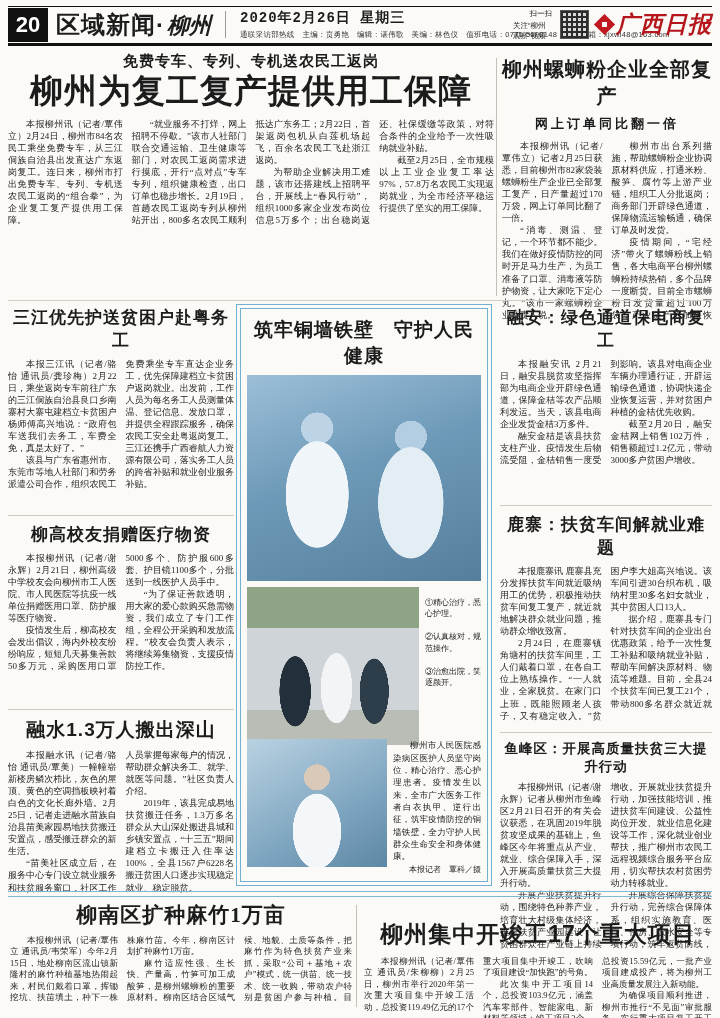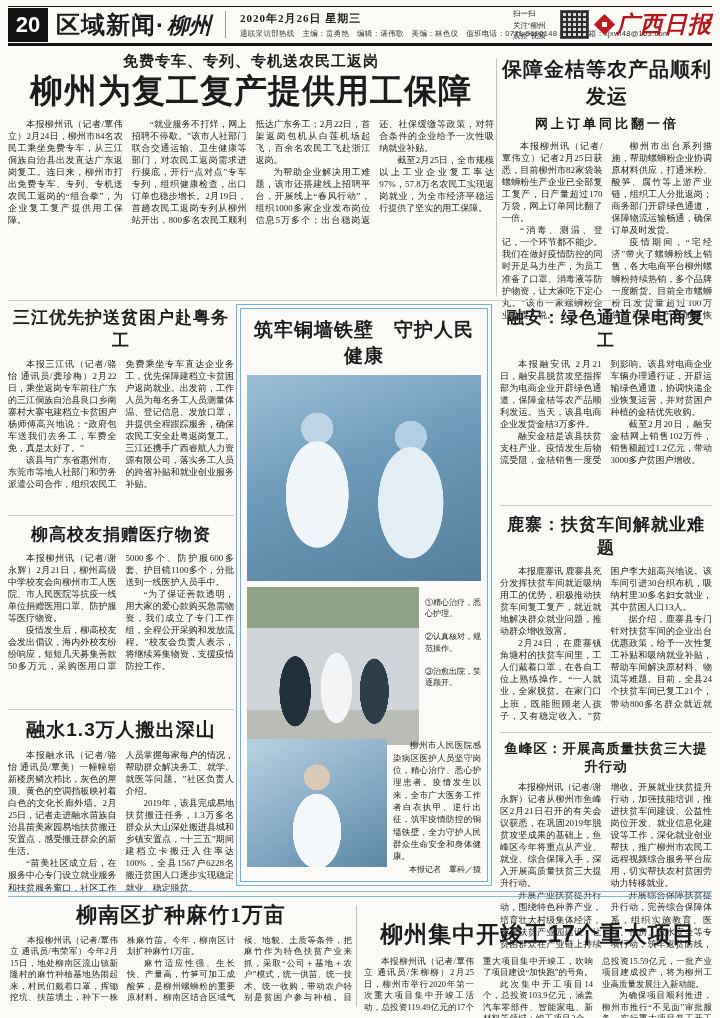--- a/index.html
+++ b/index.html
@@ -8,24 +8,24 @@
   
   .masthead{position:absolute;left:8px;top:6px;width:704px;height:40px;
             border-top:1.5px solid #111;border-bottom:3px solid #111;
             display:flex;align-items:center;gap:8px;box-sizing:border-box;padding:4px 0 5px;}
   .pageno{width:40px;height:34px;background:#111;color:#fff;font-family:"Liberation Sans",sans-serif;
           font-weight:900;font-size:22px;display:flex;align-items:center;justify-content:center;flex:none;text-align:center;}
   .section-name{font-family:"Liberation Sans",sans-serif;font-weight:900;font-size:24px;letter-spacing:1px;white-space:nowrap;}
   .section-suffix{font-family:Liberation Mono, monospace;font-style:italic;font-weight:700;font-size:22px;margin-left:2px;}
   .vrule{width:1px;height:27px;background:#999;margin:0 6px;flex:none;}
   .dateblock{display:flex;flex-direction:column;gap:3px;min-width:0;}
-  .dateline{font-size:11px;font-weight:700;letter-spacing:1px;font-family:Liberation Serif, serif;}
+  .dateline{font-size:14px;font-weight:700;letter-spacing:1px;font-family:Liberation Mono, monospace;}
   .staffline{font-size:7.5px;color:#333;letter-spacing:.3px;white-space:nowrap;font-family:"Liberation Sans",sans-serif;}
   .spacer{flex:1;}
-  .follow{display:flex;flex-direction:column;align-items:flex-start;gap:2px;font-family:"Liberation Sans",sans-serif;}
+  .follow{display:flex;flex-direction:column;align-items:flex-end;gap:2px;font-family:"Liberation Sans",sans-serif;}
   .follow span{font-size:7.5px;color:#222;}
   .qr{width:27px;height:27px;flex:none;border:1px solid #555;background:
       repeating-linear-gradient(0deg,#2c2c2c 0 2px,transparent 2px 5px),
       repeating-linear-gradient(90deg,#2c2c2c 0 2px,#d9d9d9 2px 5px);}
   .brand{display:flex;align-items:center;gap:4px;flex:none;}
   .brand-icon{width:15px;height:15px;background:#c01a20;transform:rotate(45deg);position:relative;flex:none;}
   .brand-icon:before{content:"";position:absolute;inset:4px;background:#fbfaf7;transform:rotate(0deg);
       clip-path:polygon(50% 0,100% 50%,50% 100%,0 50%);}
   .brand-text{font-family:"Liberation Serif",serif;font-style:italic;font-weight:900;font-size:23px;color:#b5161c;letter-spacing:1px;}
   
@@ -108,21 +108,21 @@
         <p>本报柳州讯（记者/覃伟立）2月24日，柳州市84名农民工乘坐免费专车，从三江侗族自治县出发直达广东返岗复工。连日来，柳州市打出免费专车、专列、专机送农民工返岗的“组合拳”，为企业复工复产提供用工保障。</p>
         <p>“就业服务不打烊，网上招聘不停歇。”该市人社部门联合交通运输、卫生健康等部门，对农民工返岗需求进行摸底，开行“点对点”专车专列，组织健康检查，出口订单也稳步增长。2月19日，首趟农民工返岗专列从柳州站开出，800多名农民工顺利抵达广东务工；2月22日，首架返岗包机从白莲机场起飞，百余名农民工飞赴浙江返岗。</p>
         <p>为帮助企业解决用工难题，该市还搭建线上招聘平台，开展线上“春风行动”，组织1000多家企业发布岗位信息5万多个；出台稳岗返还、社保缓缴等政策，对符合条件的企业给予一次性吸纳就业补贴。</p>
         <p>截至2月25日，全市规模以上工业企业复工率达97%，57.8万名农民工实现返岗就业，为全市经济平稳运行提供了坚实的用工保障。</p>
       </div>
   </div>
 
   <div class="vline" style="left:496px;top:58px;height:238px;"></div>
 
   <div class="abs" style="left:502px;top:56px;width:210px;height:240px;">
-    <div class="t-serif" style="font-size:20px;">保障金桔等农产品顺利发运</div>
+    <div class="t-serif" style="font-size:20px;">柳州螺蛳粉企业全部复产</div>
     <div class="subhead">网上订单同比翻一倍</div>
     <div class="cols c2" style="margin-top:7px;height:182px;">
         <p>本报柳州讯（记者/覃伟立）记者2月25日获悉，目前柳州市82家袋装螺蛳粉生产企业已全部复工复产，日产量超过170万袋，网上订单同比翻了一倍。</p>
         <p>“消毒、测温、登记，一个环节都不能少。我们在做好疫情防控的同时开足马力生产，为员工准备了口罩、消毒液等防护物资，让大家吃下定心丸。”该市一家螺蛳粉企业负责人说。</p>
         <p>柳州市出台系列措施，帮助螺蛳粉企业协调原材料供应，打通米粉、酸笋、腐竹等上游产业链，组织工人分批返岗；商务部门开辟绿色通道，保障物流运输畅通，确保订单及时发货。</p>
         <p>疫情期间，“宅经济”带火了螺蛳粉线上销售，各大电商平台柳州螺蛳粉持续热销，多个品牌一度断货。目前全市螺蛳粉日发货量超过100万袋，产业链产值加快恢复，出口订单也稳步增长。</p>
       </div>
   </div>
 
   <div class="hline" style="top:300px;"></div>

